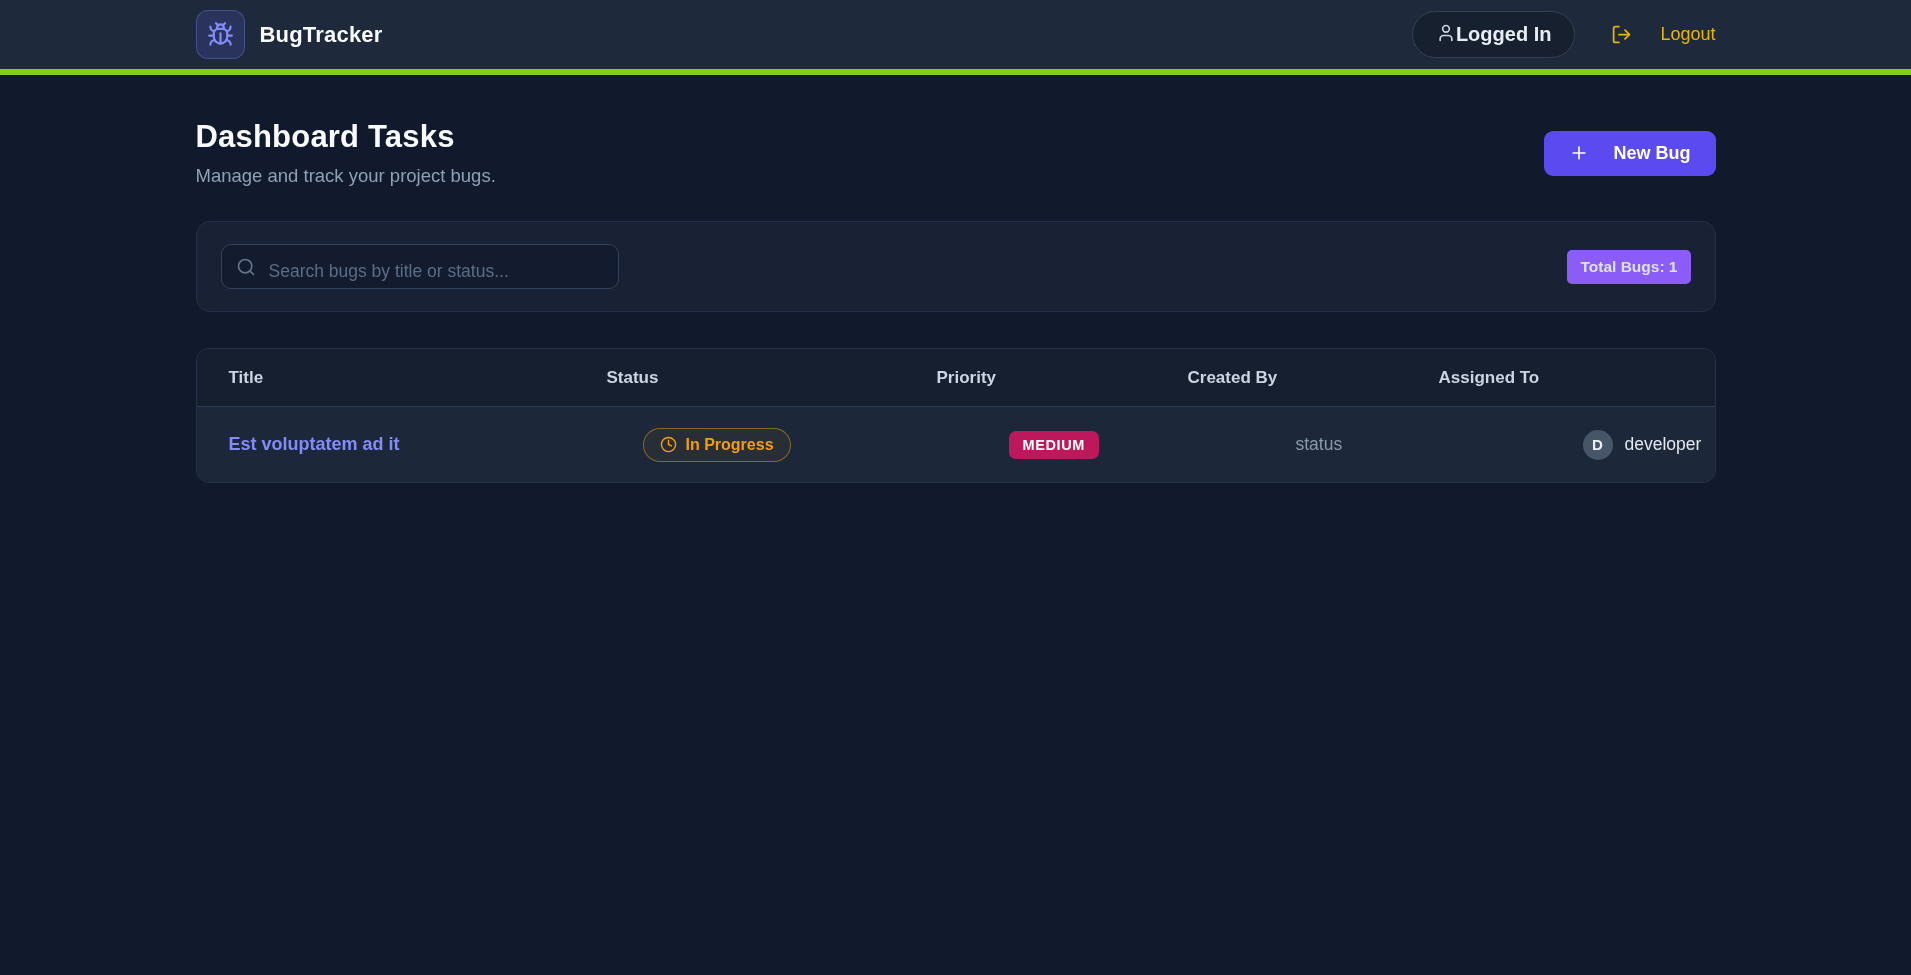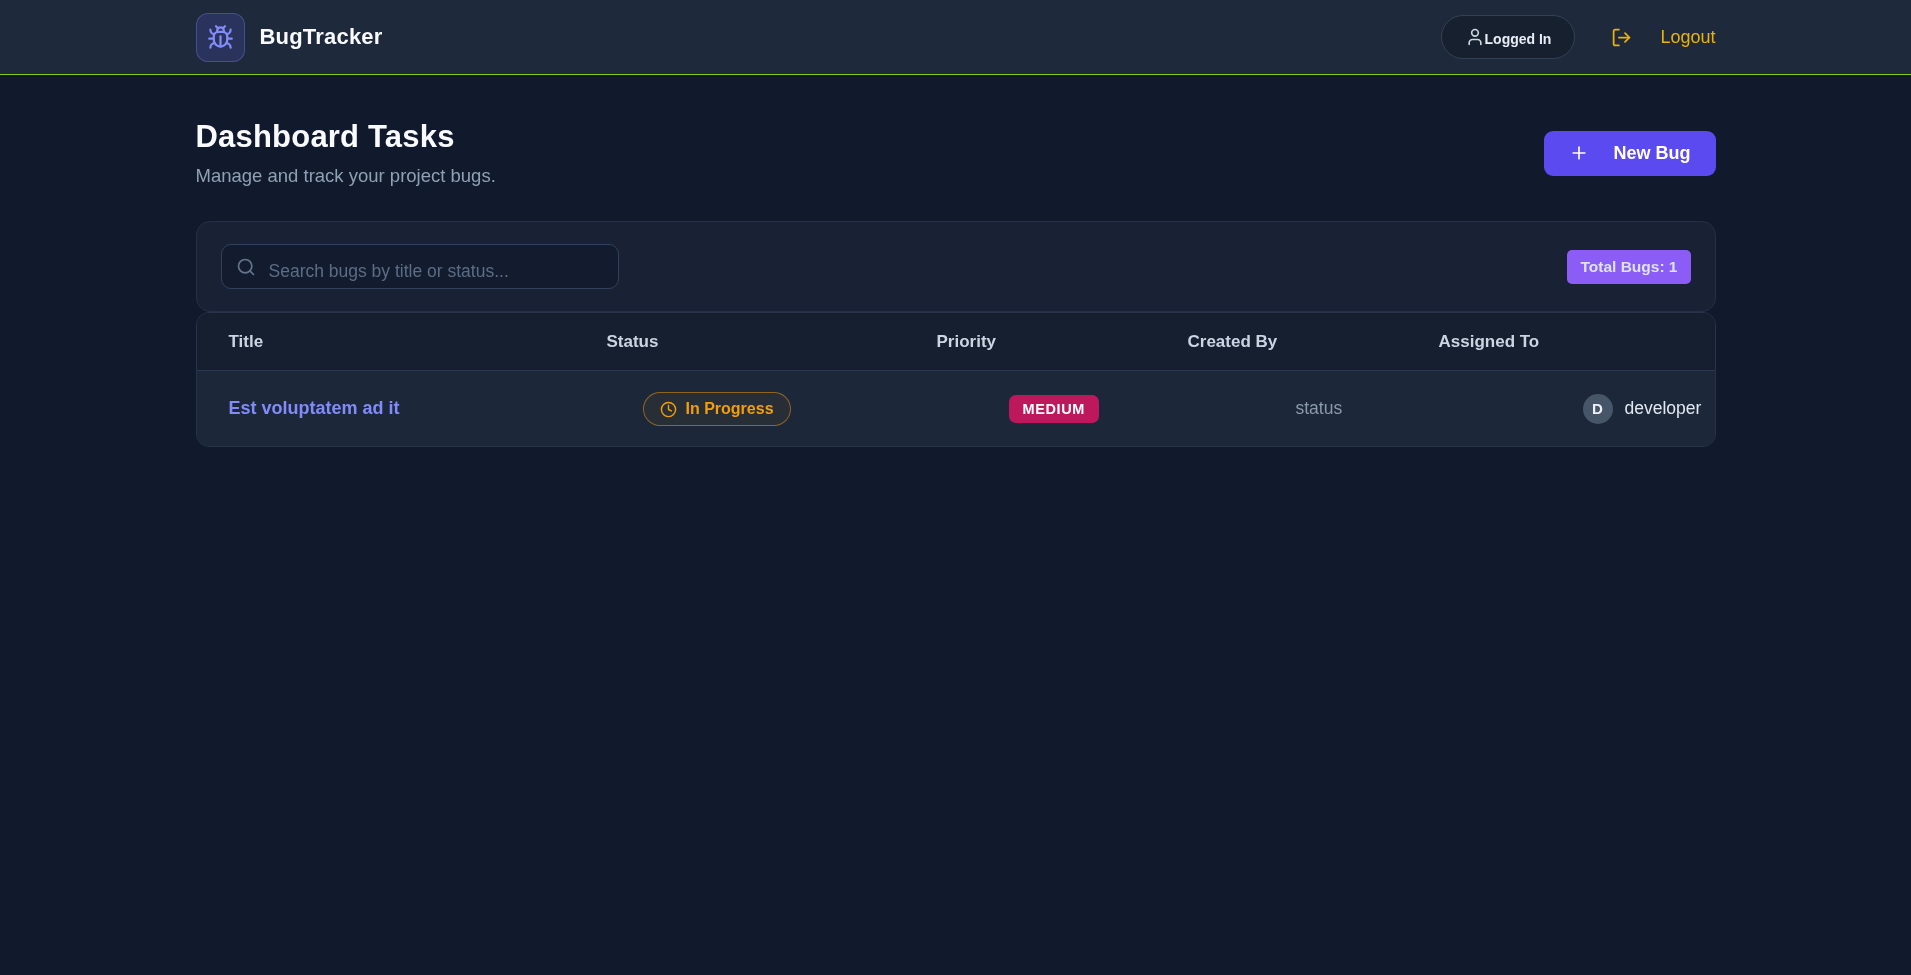--- a/index.html
+++ b/index.html
@@ -9,21 +9,21 @@
     font-family: "Liberation Sans", "DejaVu Sans", sans-serif;
     overflow: hidden;
     color: #e2e8f0;
   }
   svg { display: block; }
 
   
   .navbar {
     height: 75px;
     background: #1e293b;
-    border-bottom: 1px solid #84cc16;
+    border-bottom: 6px solid #84cc16;
     display: flex;
     align-items: center;
   }
   .nav-inner {
     width: 1520px;
     margin: 0 auto;
     display: flex;
     align-items: center;
     justify-content: space-between;
   }
@@ -32,27 +32,27 @@
     width: 49px; height: 49px;
     border-radius: 12px;
     background: rgba(99,102,241,0.18);
     border: 1px solid rgba(129,140,248,0.32);
     display: flex; align-items: center; justify-content: center;
     color: #818cf8;
   }
   .brand-name { font-size: 22px; font-weight: bold; color: #f8fafc; letter-spacing: 0.2px; }
   .nav-right { display: flex; align-items: center; gap: 36px; }
   .logged-pill {
-    display: flex; align-items: flex-end; 
+    display: flex; align-items: flex-start; 
     padding: 11px 23px;
     border-radius: 999px;
     border: 1px solid #334155;
     background: #16202f;
     color: #e8edf4;
-    font-size: 14px;
+    font-size: 20px;
     font-weight: 600;
   }
   .logged-pill .icon { color: #cbd5e1; }
   .logout-btn {
     display: flex; gap: 28px;
     background: none; border: none;
     color: #eab308;
     font-size: 18px;
     font-family: inherit;
     cursor: pointer;
@@ -108,20 +108,21 @@
     color: #dce4ef;
     font-size: 15.5px;
     font-weight: 600;
     padding: 8px 13px;
     border-radius: 5px;
     white-space: nowrap;
   }
 
   
   .table-card {
+    margin-top: 36px;
     border: 1px solid #27344c;
     border-radius: 13px;
     overflow: hidden;
   }
   .t-head, .t-row {
     display: grid;
     grid-template-columns: 378px 330px 251px 251px 1fr;
     align-items: center;
     padding: 0 32px;
   }
@@ -133,21 +134,21 @@
     font-weight: 600;
   }
   .t-row {
     background: #1c2839;
     height: 76px;
     border-top: 1px solid #2b3a52;
     gap: 36px;
   }
   .row-title { color: #818cf8; font-size: 18px; font-weight: 600; cursor: pointer; }
   .status-badge {
-    display: inline-flex; align-items: flex-end; gap: 9px;
+    display: inline-flex; align-items: center; gap: 9px;
     width: fit-content;
     padding: 7px 16px;
     border-radius: 999px;
     border: 1px solid rgba(245,158,11,0.5);
     background: rgba(245,158,11,0.06);
     color: #f59e0b;
     font-size: 16px;
     font-weight: 600;
   }
   .priority-badge {

